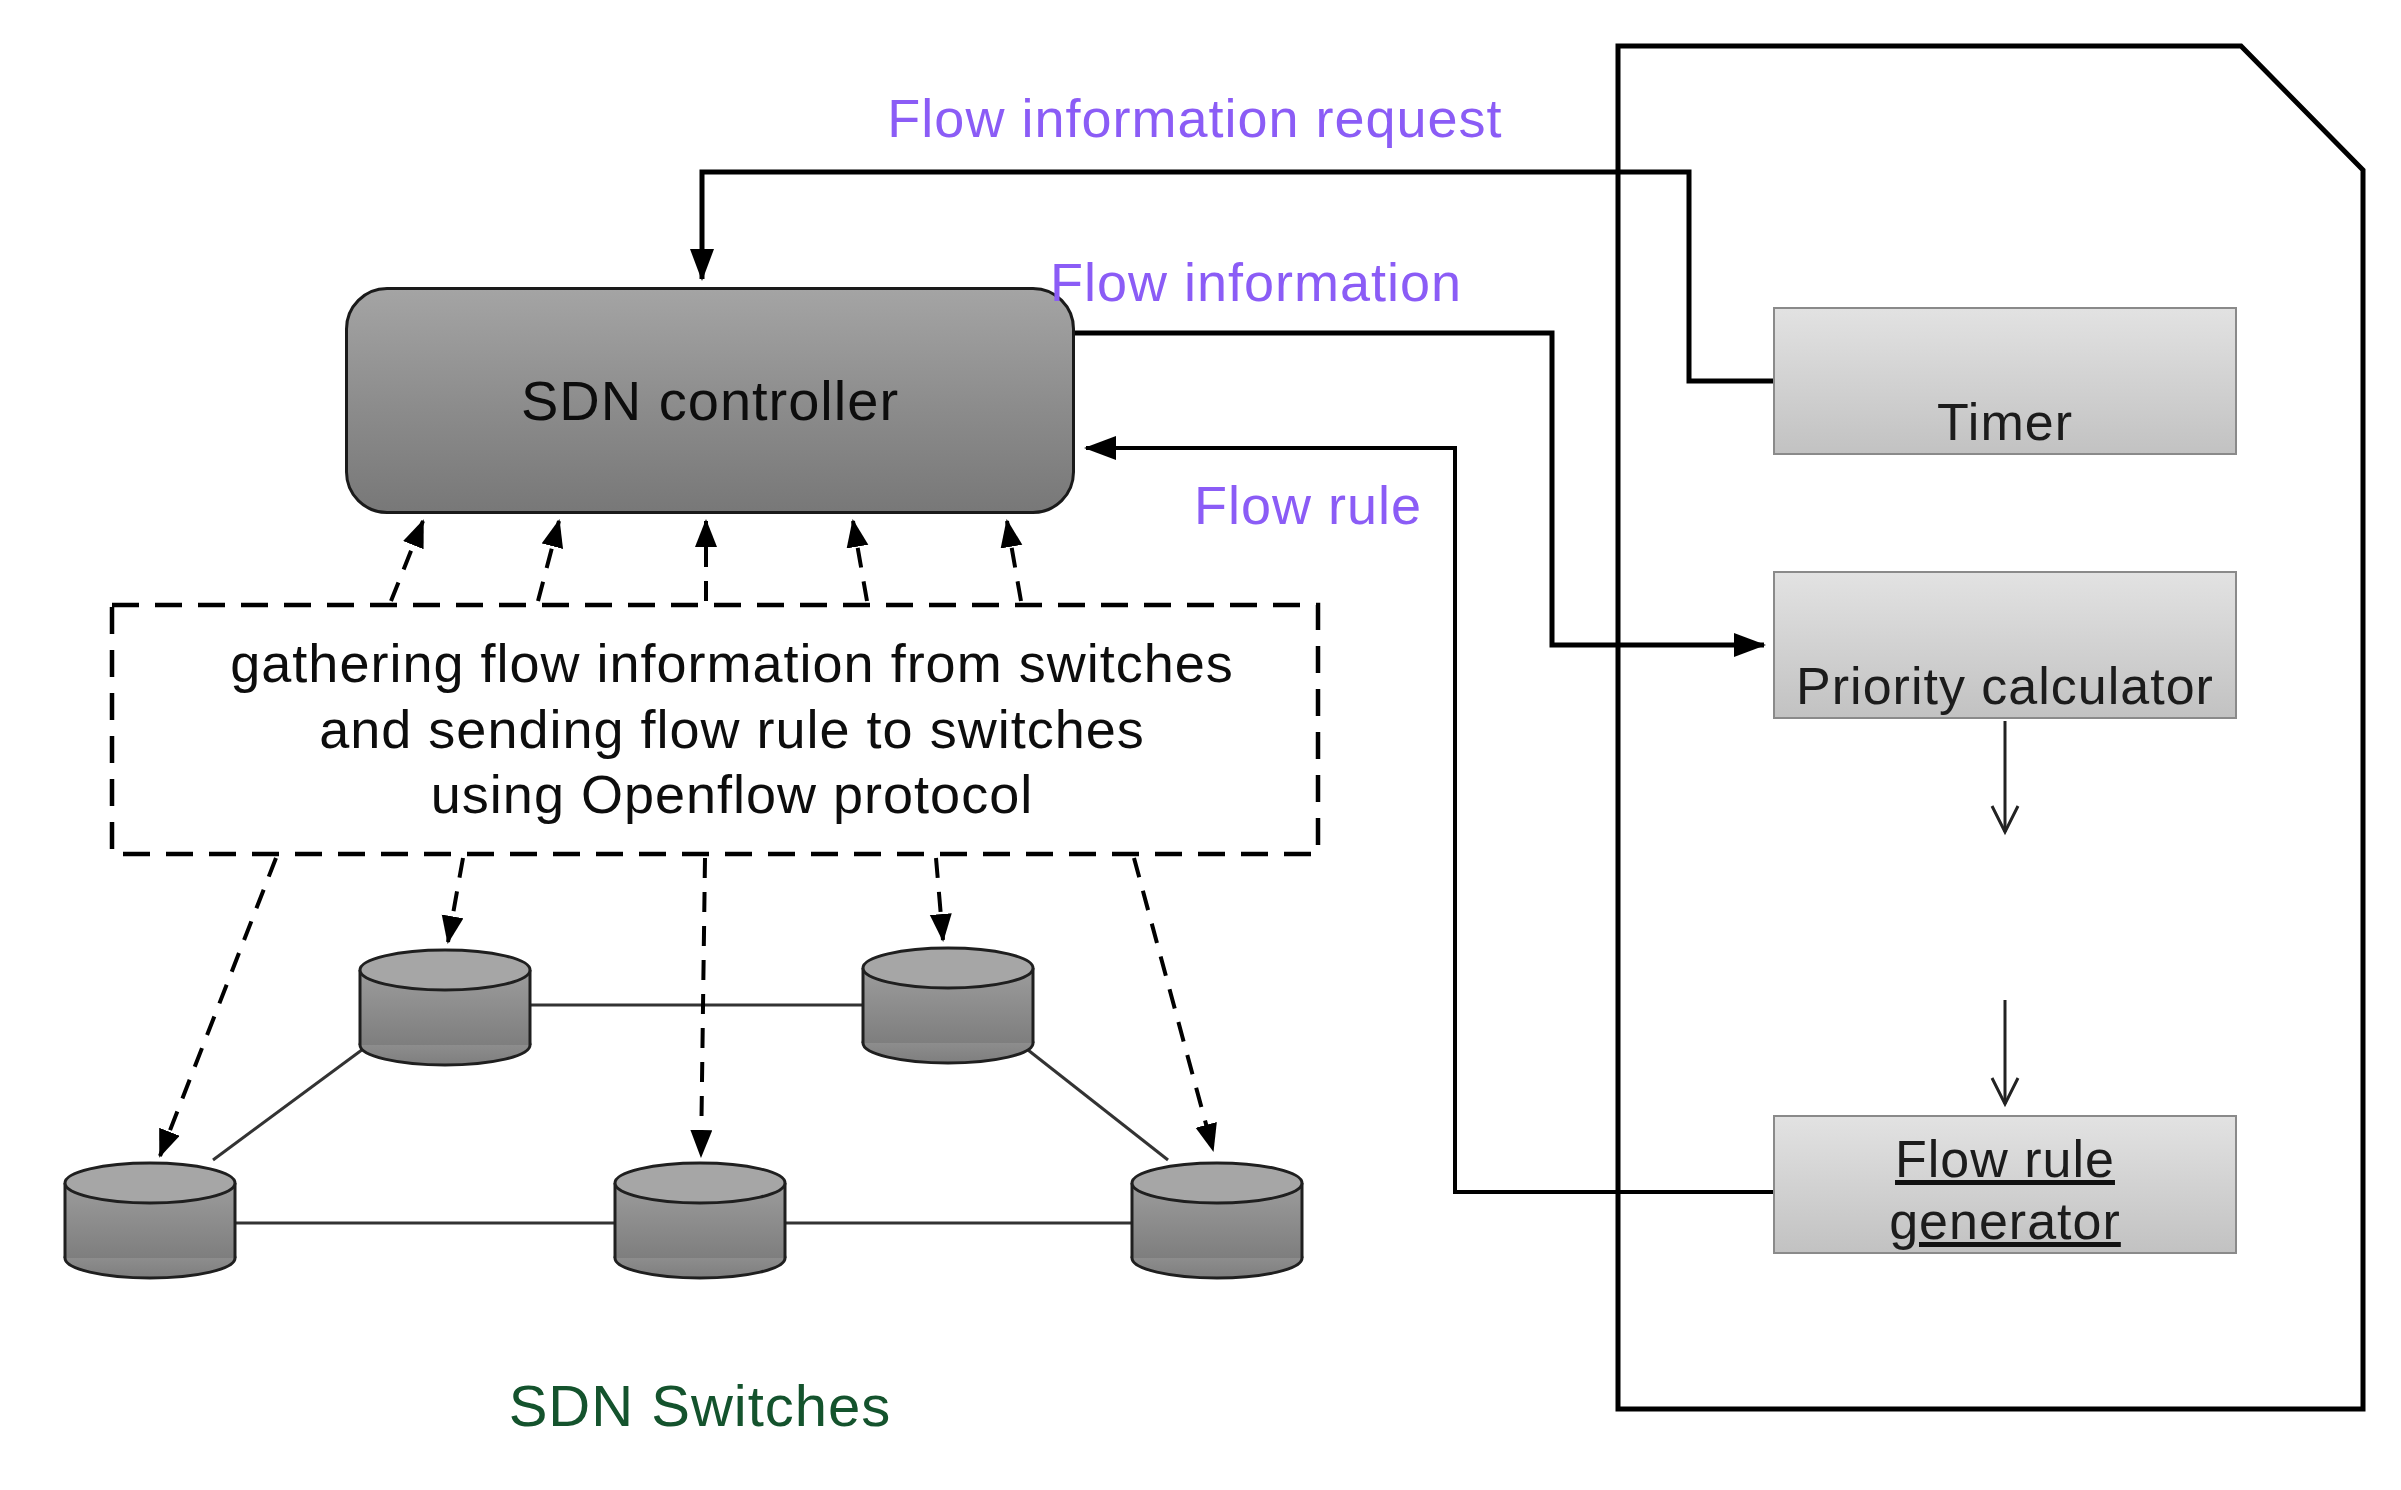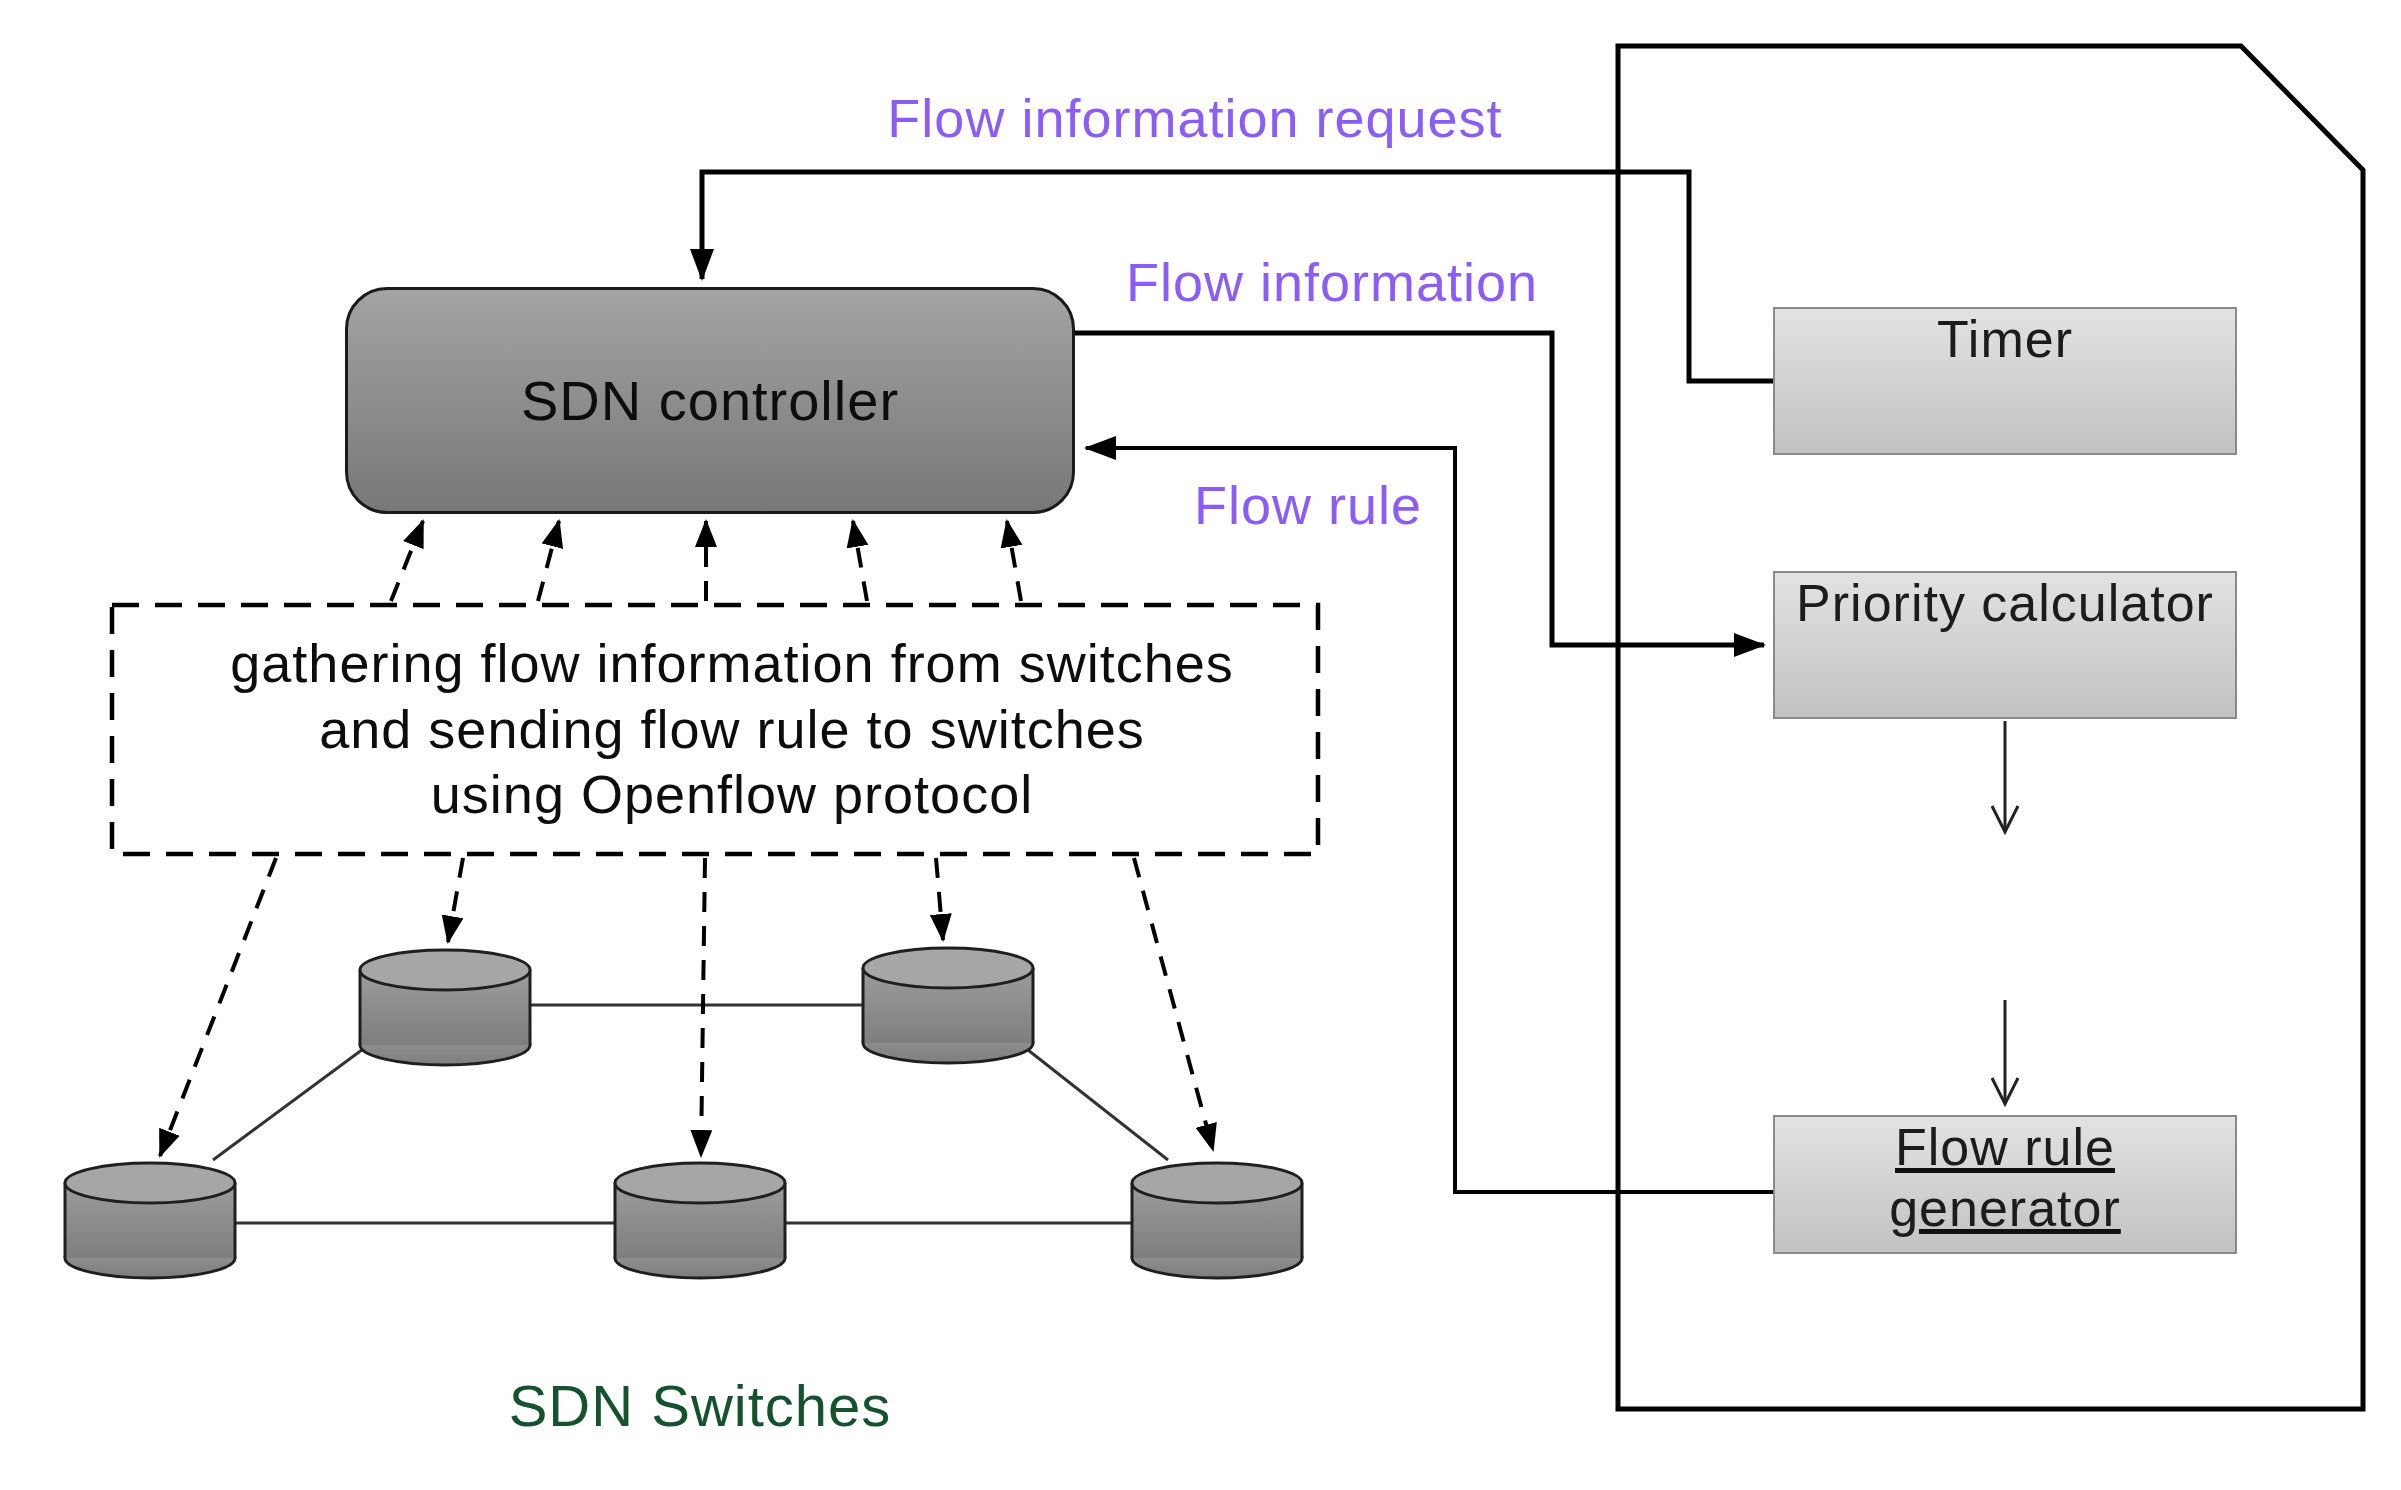--- a/index.html
+++ b/index.html
@@ -23,21 +23,21 @@
     background:linear-gradient(180deg,#a4a4a4 0%,#8b8b8b 55%,#787878 100%);
     border:3px solid #1a1a1a;border-radius:42px;
     display:flex;align-items:center;justify-content:center;
     box-sizing:border-box;
   }
   .controller-box .lbl{font-size:56px;color:#0d0d0d;letter-spacing:1px;}
   .module-box{
     left:1773px;width:464px;height:148px;
     background:linear-gradient(180deg,#e2e2e2 0%,#d2d2d2 50%,#c2c2c2 100%);
     border:2px solid #8a8a8a;
-    display:flex;align-items:flex-start;justify-content:center;
+    display:flex;align-items:flex-end;justify-content:center;
     box-sizing:border-box;z-index:2;position:absolute;
   }
   .module-box .lbl{
     font-size:52px;color:#1c1c1c;text-align:center;
     line-height:1.18;max-width:430px;letter-spacing:1px;
   }
   .app-title{font-size:58px;color:#151515;letter-spacing:2px;white-space:nowrap;}
   .note-box{
     left:129px;top:605px;width:1206px;height:249px;
     display:flex;flex-direction:column;align-items:center;justify-content:center;
@@ -141,21 +141,21 @@
 
     <line x1="2005" y1="721" x2="2005" y2="832" stroke="#222" stroke-width="3" marker-end="url(#arrowOpen)"></line>
     <line x1="2005" y1="1000" x2="2005" y2="1104" stroke="#222" stroke-width="3" marker-end="url(#arrowOpen)"></line>
   </svg>
 
   <div class="abs controller-box">
     <span class="lbl">SDN controller</span>
   </div>
 
   <div class="abs edge-label center-xy" style="left:1195px;top:118px;">Flow information request</div>
-  <div class="abs edge-label center-xy" style="left:1332px;top:282px;">Flow information</div>
+  <div class="abs edge-label center-xy" style="left:1256px;top:282px;">Flow information</div>
   <div class="abs edge-label center-xy" style="left:1308px;top:505px;">Flow rule</div>
 
   <div class="note-box">
     <span class="line">gathering flow information from switches</span>
     <span class="line">and sending flow rule to switches</span>
     <span class="line">using Openflow protocol</span>
   </div>
 
   <div class="abs caption center-xy" style="left:700px;top:1405px;">SDN Switches</div>
 

